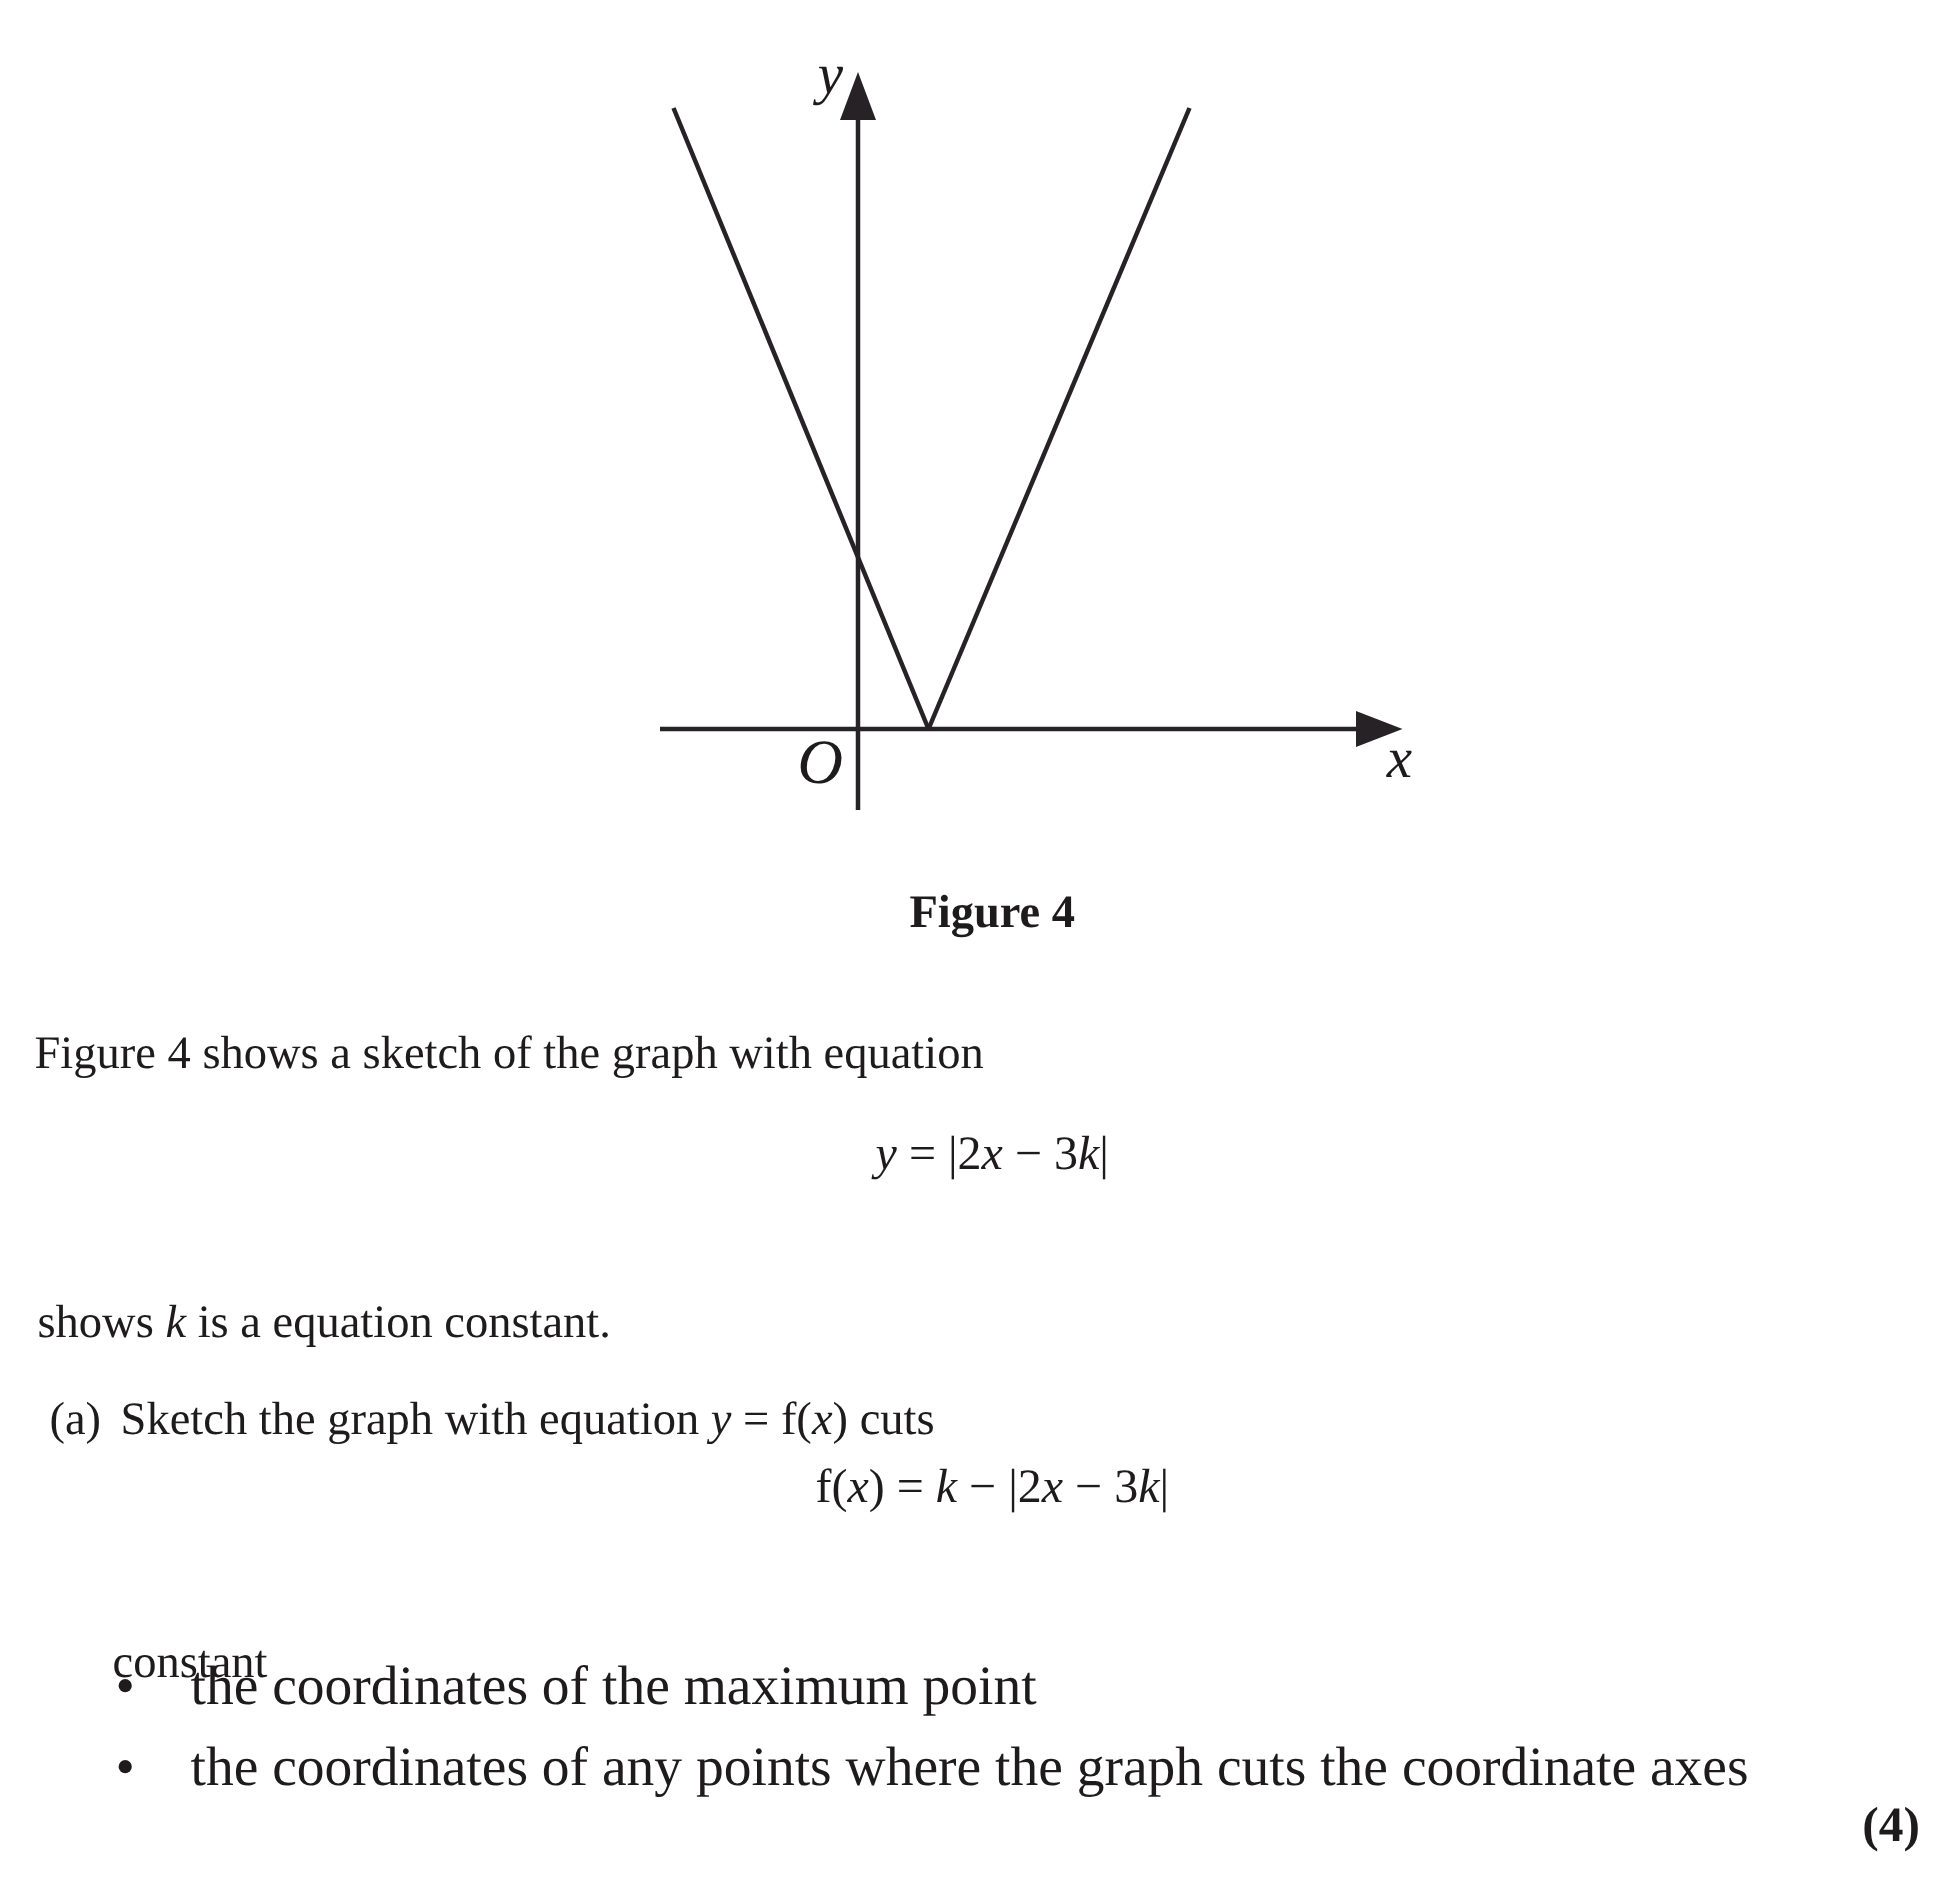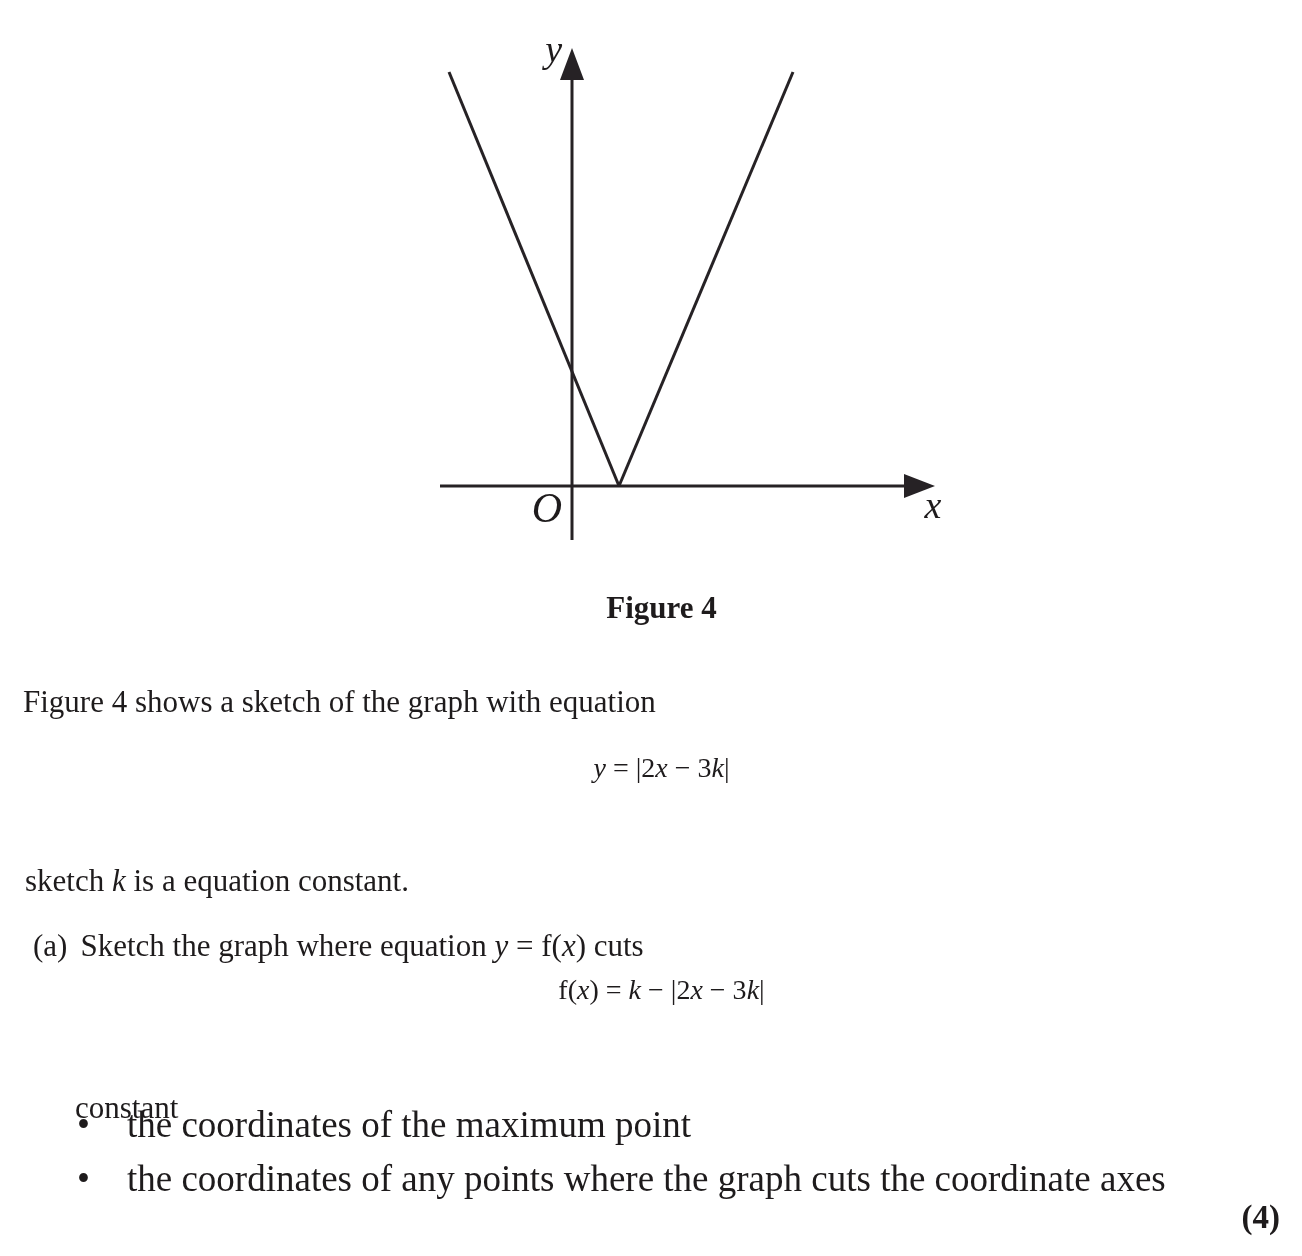--- a/index.html
+++ b/index.html
@@ -38,21 +38,21 @@
   }
   .caption {
     position: absolute;
     top: 589px;
     font-weight: 700;
     font-size: 31px;
     line-height: 37px;
   }
   .equation {
     position: absolute;
-    font-size: 28px;
+    font-size: 32px;
     line-height: 38px;
   }
   .equation i, .para i {
     font-style: italic;
   }
   .p-intro   { left: 23px; top: 652px; }
   .p-where   { left: 25px; top: 831px; }
   .p-parta   { left: 33px; top: 896px; }
   .p-stating { left: 75px; top: 1058px; }
   .eq-1 { top: 749px; }
@@ -100,23 +100,23 @@
     <text x="933" y="518" text-anchor="middle" font-size="38" font-style="italic" fill="#1e1b1c">x</text>
     <text x="562" y="522" text-anchor="end" font-size="42" font-style="italic" fill="#1e1b1c">O</text>
   </svg>
 
   <div class="caption centered">Figure 4</div>
 
   <p class="para p-intro">Figure 4 shows a sketch of the graph with equation</p>
 
   <div class="equation eq-1 centered"><i>y</i><span> = |2</span><i>x</i><span> − 3</span><i>k</i><span>|</span></div>
 
-  <p class="para p-where"><span>sketch </span><i>k</i><span> is a equation constant.</span></p>
+  <p class="para p-where"><span>shows </span><i>k</i><span> is a equation constant.</span></p>
 
-  <p class="para p-parta"><span class="a-label">(a)</span><span>Sketch the graph where equation </span><i>y</i><span> = f(</span><i>x</i><span>) cuts</span></p>
+  <p class="para p-parta"><span class="a-label">(a)</span><span>Sketch the graph with equation </span><i>y</i><span> = f(</span><i>x</i><span>) cuts</span></p>
 
   <div class="equation eq-2 centered"><span>f(</span><i>x</i><span>) = </span><i>k</i><span> − |2</span><i>x</i><span> − 3</span><i>k</i><span>|</span></div>
 
   <p class="para p-stating">constant</p>
 
   <div class="bullet-row b1"><span class="bullet-marker">•</span><span>the coordinates of the maximum point</span></div>
   <div class="bullet-row b2"><span class="bullet-marker">•</span><span>the coordinates of any points where the graph cuts the coordinate axes</span></div>
 
   <div class="marks">(4)</div>
 

